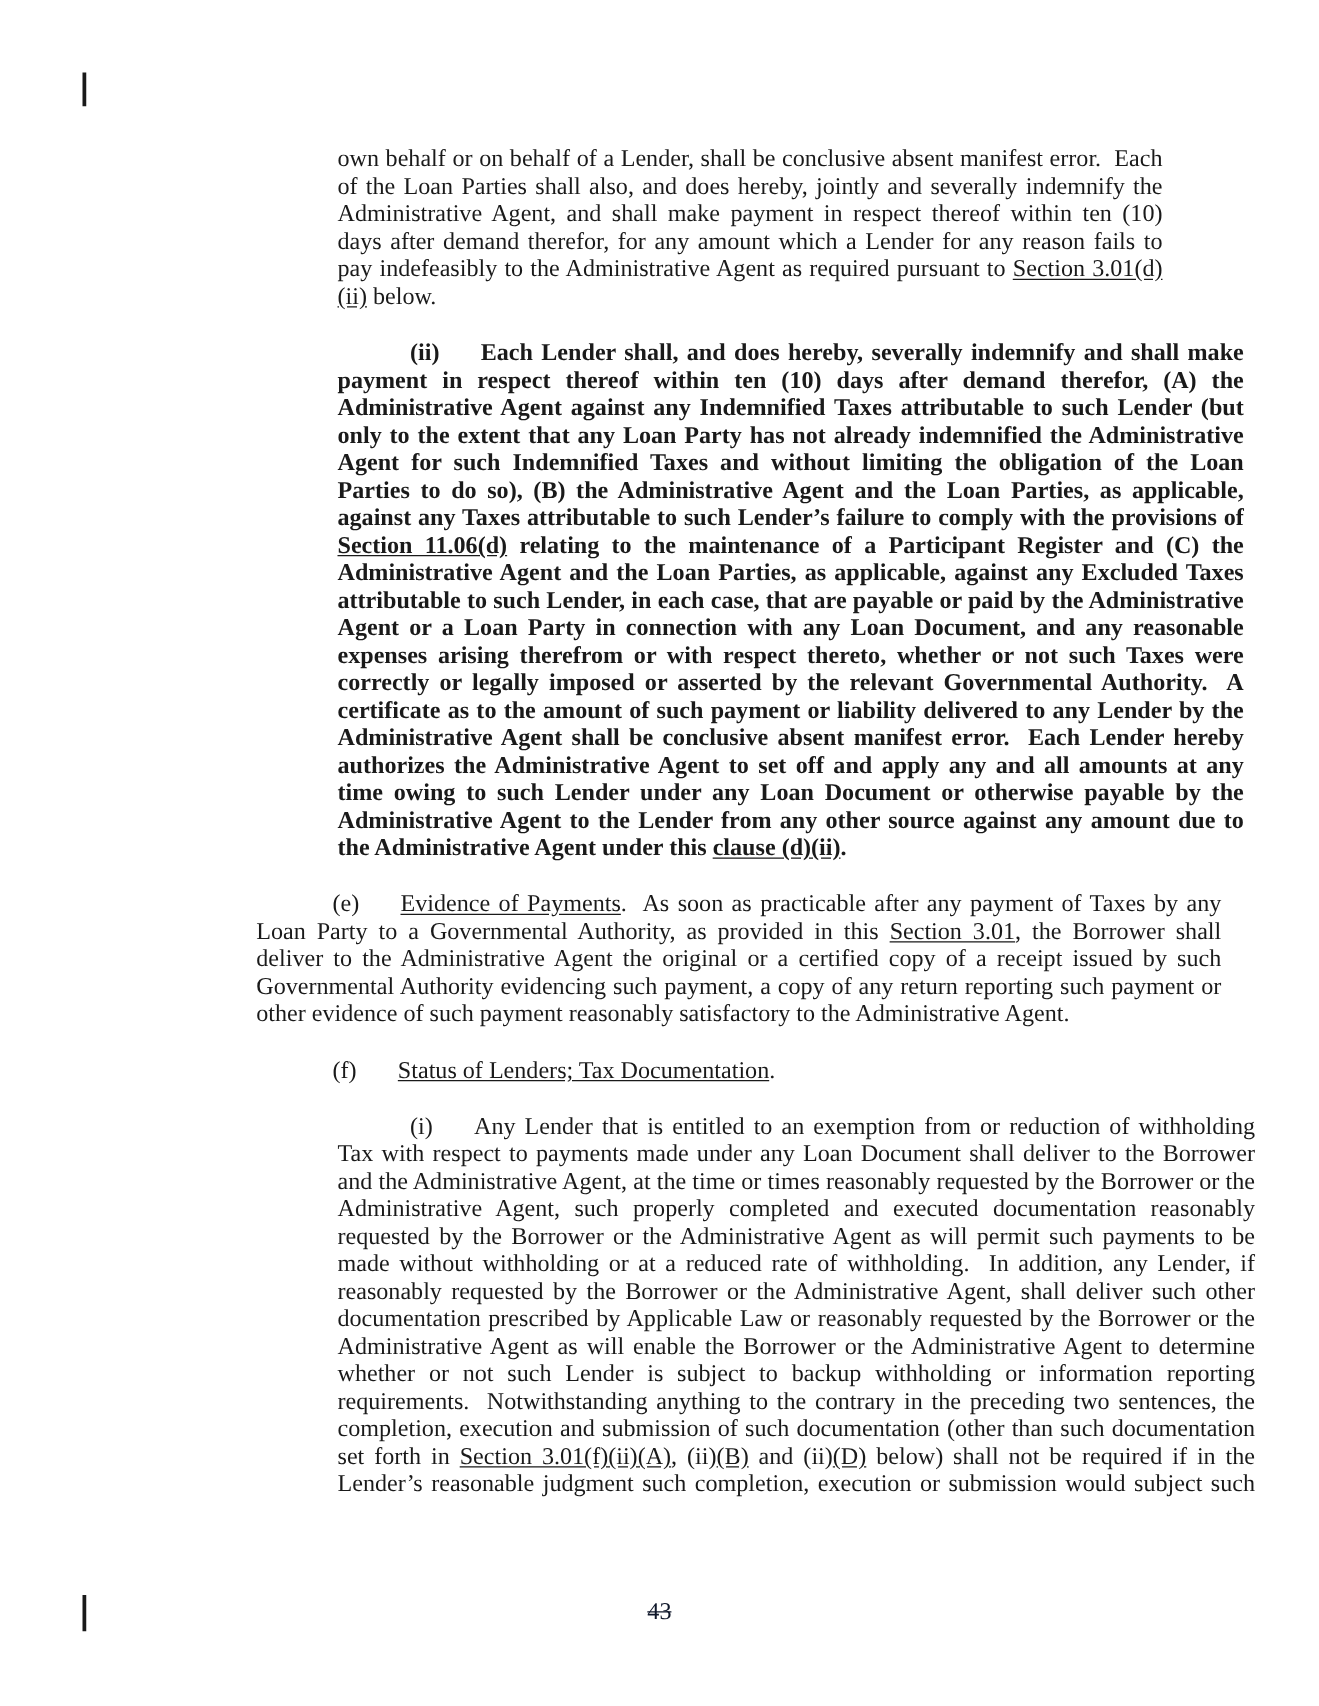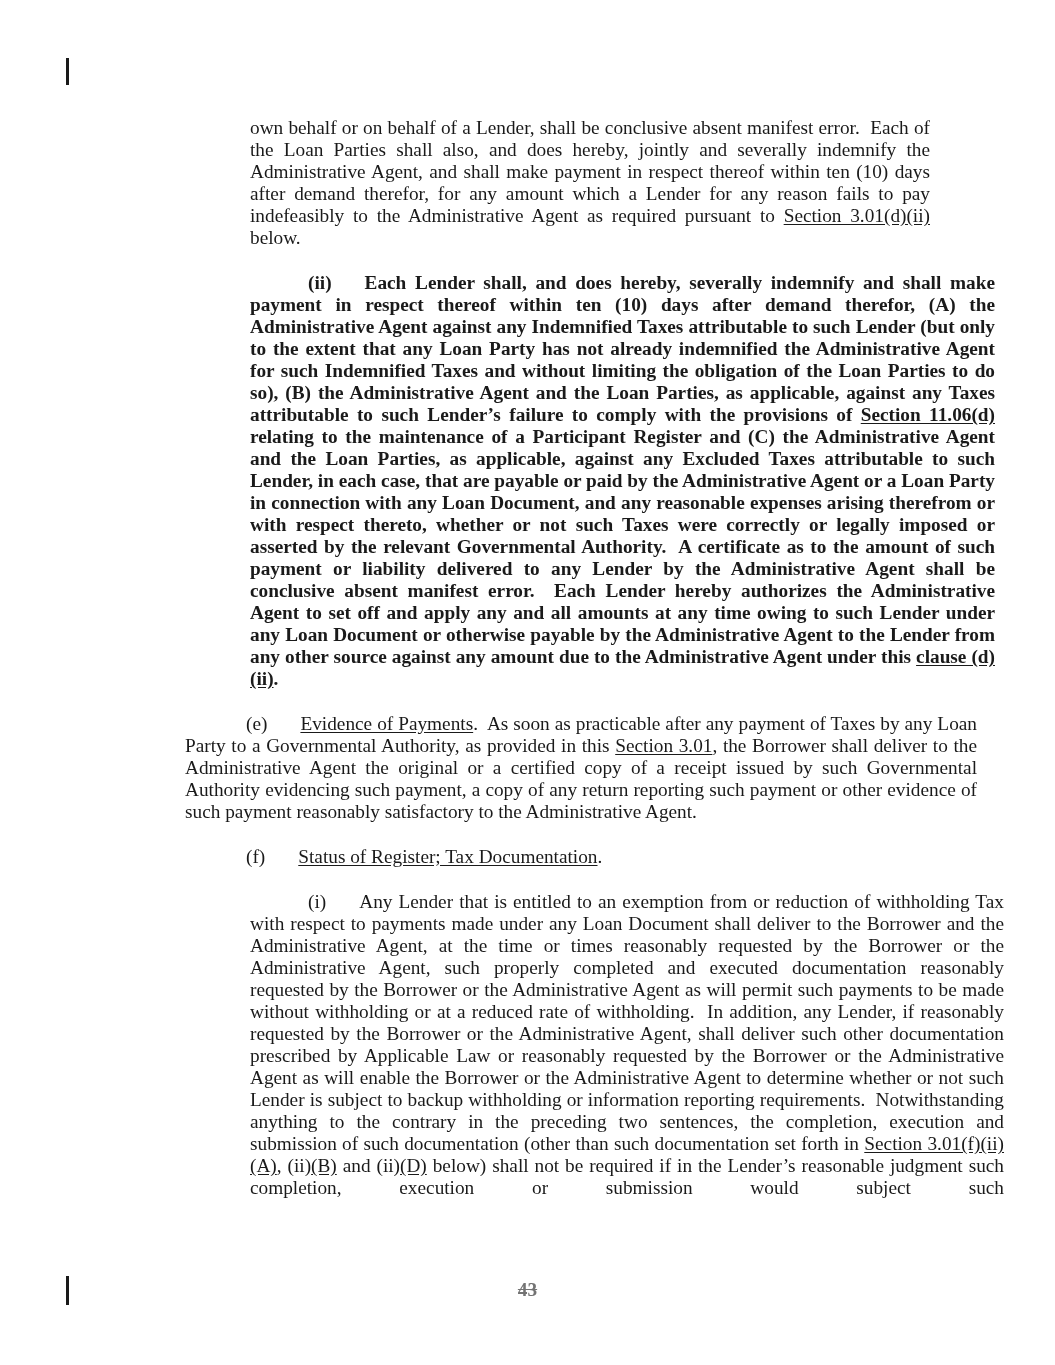--- a/index.html
+++ b/index.html
@@ -8,20 +8,21 @@
     background: #ffffff;
     position: relative;
     overflow: hidden;
     font-family: "Liberation Serif", "DejaVu Serif", serif;
     color: #1a1a1a;
   }
   .page {
     position: absolute; inset: 0;
     padding-top: 117px;
     box-sizing: border-box;
+    padding-left: 20px;
   }
   .para {
     font-size: 19.3px;
     line-height: 22px;
     text-align: justify;
     margin-top: 0;
   }
   
   .p-cont { margin: 0 125px 23px 250px; }
   .p-ii   { margin: 0 60px 23px 250px; text-indent: 58px; font-weight: bold; }
@@ -52,20 +53,20 @@
 
 <div class="page">
   <div class="changebar bar-top" style="background: rgb(26, 26, 26);"></div>
 
   <p class="para p-cont"><span>own behalf or on behalf of a Lender, shall be conclusive absent manifest error.&nbsp; Each of the Loan Parties shall also, and does hereby, jointly and severally indemnify the Administrative Agent, and shall make payment in respect thereof within ten (10) days after demand therefor, for any amount which a Lender for any reason fails to pay indefeasibly to the Administrative Agent as required pursuant to </span><span class="u">Section 3.01(d)(ii)</span><span> below.</span></p>
 
   <p class="para p-ii"><span>(ii)</span><span class="tab"></span><span>Each Lender shall, and does hereby, severally indemnify and shall make payment in respect thereof within ten (10) days after demand therefor, (A)&nbsp;the Administrative Agent against any Indemnified Taxes attributable to such Lender (but only to the extent that any Loan Party has not already indemnified the Administrative Agent for such Indemnified Taxes and without limiting the obligation of the Loan Parties to do so), (B) the Administrative Agent and the Loan Parties, as applicable, against any Taxes attributable to such Lender’s failure to comply with the provisions of </span><span class="u">Section 11.06(d)</span><span> relating to the maintenance of a Participant Register and (C) the Administrative Agent and the Loan Parties, as applicable, against any Excluded Taxes attributable to such Lender, in each case, that are payable or paid by the Administrative Agent or a Loan Party in connection with any Loan Document, and any reasonable expenses arising therefrom or with respect thereto, whether or not such Taxes were correctly or legally imposed or asserted by the relevant Governmental Authority.&nbsp; A certificate as to the amount of such payment or liability delivered to any Lender by the Administrative Agent shall be conclusive absent manifest error.&nbsp; Each Lender hereby authorizes the Administrative Agent to set off and apply any and all amounts at any time owing to such Lender under any Loan Document or otherwise payable by the Administrative Agent to the Lender from any other source against any amount due to the Administrative Agent under this </span><span class="u">clause (d)(ii)</span><span>.</span></p>
 
   <p class="para p-e"><span>(e)</span><span class="tab"></span><span class="u">Evidence of Payments</span><span>.&nbsp; As soon as practicable after any payment of Taxes by any Loan Party to a Governmental Authority, as provided in this </span><span class="u">Section 3.01</span><span>, the Borrower shall deliver to the Administrative Agent the original or a certified copy of a receipt issued by such Governmental Authority evidencing such payment, a copy of any return reporting such payment or other evidence of such payment reasonably satisfactory to the Administrative Agent.</span></p>
 
-  <p class="para p-f"><span>(f)</span><span class="tab"></span><span class="u">Status of Register; Tax Documentation</span><span>.</span></p>
+  <p class="para p-f"><span>(f)</span><span class="tab"></span><span class="u">Status of Lenders; Tax Documentation</span><span>.</span></p>
 
   <p class="para p-i"><span>(i)</span><span class="tab"></span><span>Any Lender that is entitled to an exemption from or reduction of withholding Tax with respect to payments made under any Loan Document shall deliver to the Borrower and the Administrative Agent, at the time or times reasonably requested by the Borrower or the Administrative Agent, such properly completed and executed documentation reasonably requested by the Borrower or the Administrative Agent as will permit such payments to be made without withholding or at a reduced rate of withholding.&nbsp; In addition, any Lender, if reasonably requested by the Borrower or the Administrative Agent, shall deliver such other documentation prescribed by Applicable Law or reasonably requested by the Borrower or the Administrative Agent as will enable the Borrower or the Administrative Agent to determine whether or not such Lender is subject to backup withholding or information reporting requirements.&nbsp; Notwithstanding anything to the contrary in the preceding two sentences, the completion, execution and submission of such documentation (other than such documentation set forth in </span><span class="u">Section 3.01(f)(ii)(A)</span><span>, (ii)</span><span class="u">(B)</span><span> and (ii)</span><span class="u">(D)</span><span> below) shall not be required if in the Lender’s reasonable judgment such completion, execution or submission would subject such</span></p>
 
-  <div class="pagenum" style="color: #737373; font-weight: bold;">43</div>
+  <div class="pagenum" style="color: #0f172a;">43</div>
 
   <div class="changebar bar-bottom" style="background: rgb(26, 26, 26);"></div>
 </div>
 
 </body></html>

